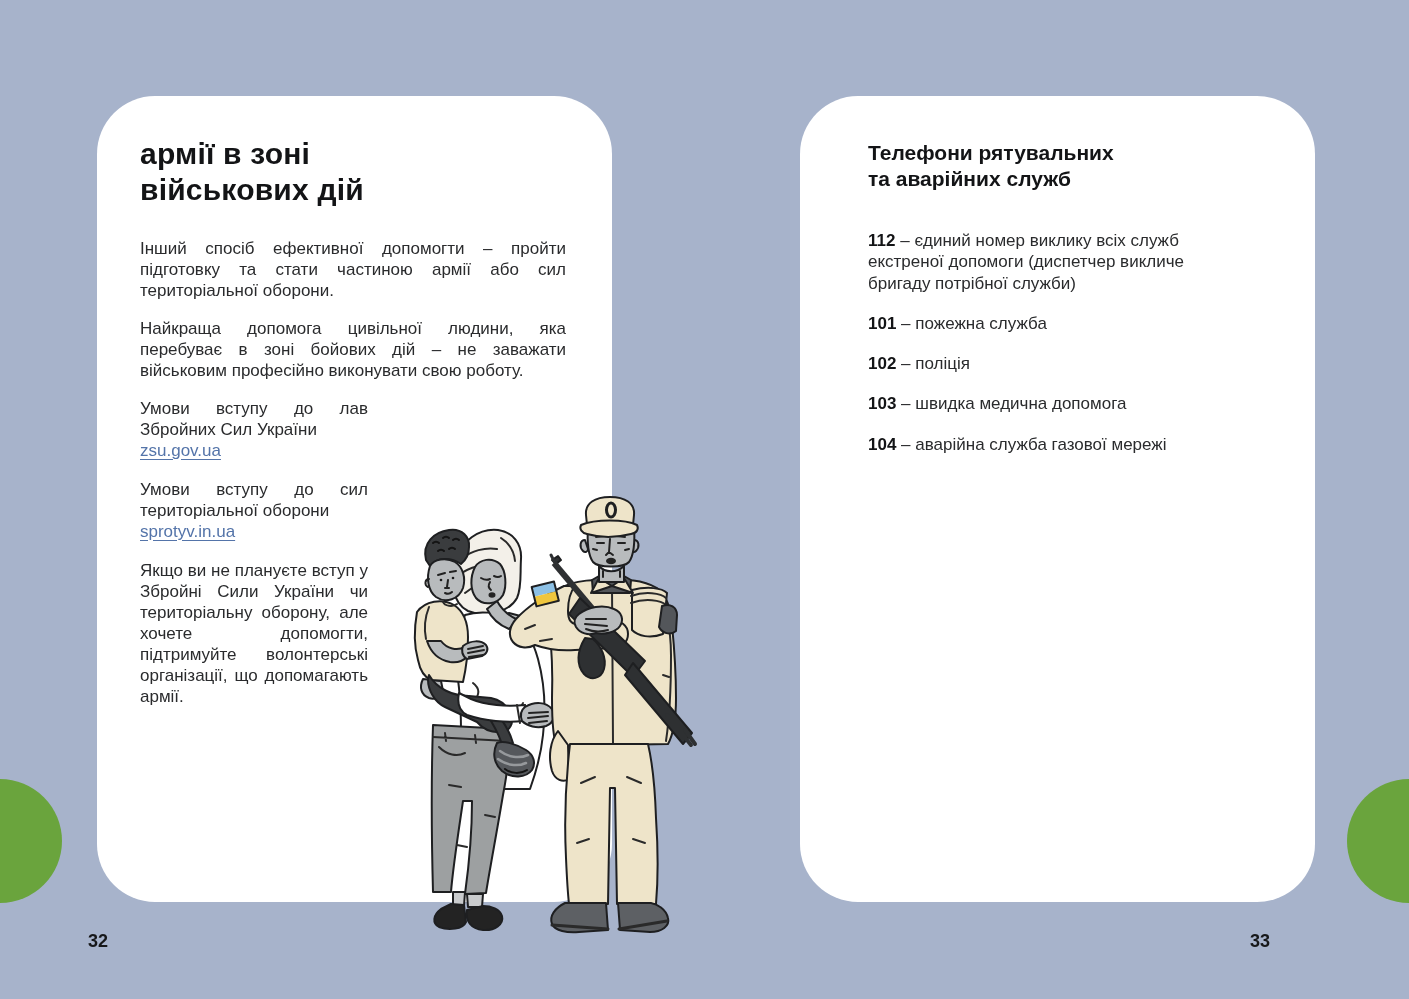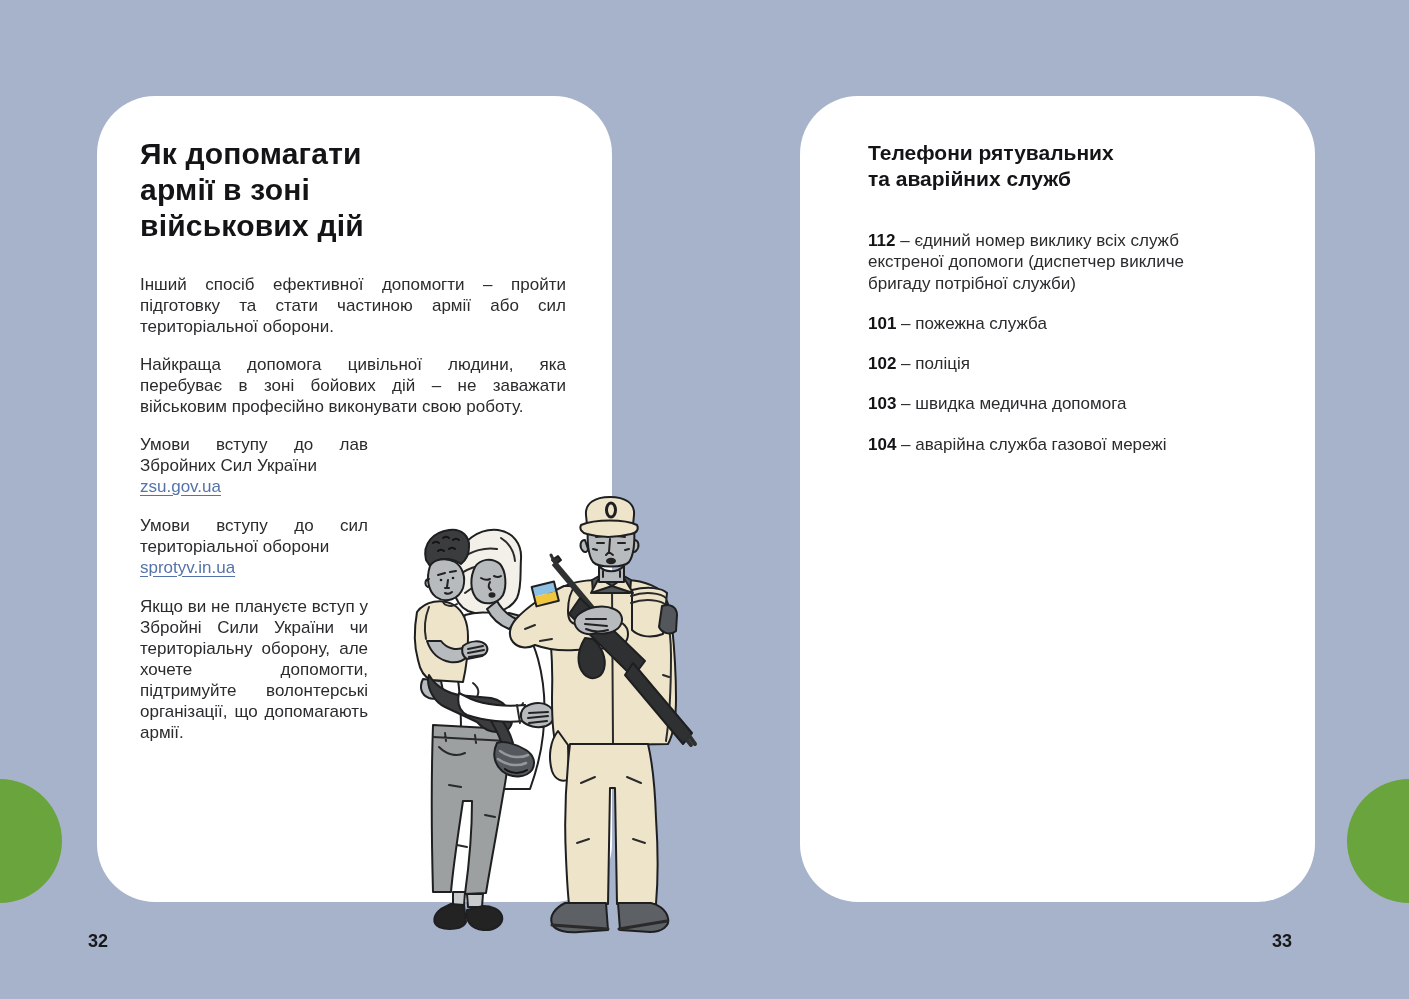--- a/index.html
+++ b/index.html
@@ -24,35 +24,34 @@
   .body{font-size:17px;line-height:21px;margin:0 0 17px 0;text-align:justify;}
   .wide{width:426px;}
   .narrow{width:228px;}
   .jline{text-align:justify;text-align-last:justify;}
   .block{margin-bottom:18px;}
   a.link{color:#5474a9;text-decoration:underline;text-underline-offset:3px;cursor:pointer;margin-top:28px;}
   .phone-item{font-size:17px;line-height:21.3px;margin:0 0 19px 0;}
   .phone-item .num{font-weight:bold;color:#131416;}
   .pageno{position:absolute;top:931px;font-size:18px;font-weight:bold;color:#17181a;z-index:2;}
   .pageno-left{left:88px;}
-  .pageno-right{left:1250px;width:64px;text-align:center;}
+  .pageno-right{left:1250px;width:64px;text-align:left;}
   .illus{position:absolute;left:405px;top:483px;width:320px;height:492px;z-index:3;}
 </style>
 </head>
 <body>
 
 <div class="spread">
 
   <div class="green-circle gleft"></div>
   <div class="green-circle gright"></div>
 
   <section class="card card-left">
     <div class="content-l">
       <h1>
-        <span class="tl">Як допомагати</span>
         <span class="tl">армії в зоні</span>
         <span class="tl">військових дій</span>
       </h1>
       <p class="body wide">Інший спосіб ефективної допомогти – пройти підготовку та стати частиною армії або сил територіальної оборони.</p>
       <p class="body wide">Найкраща допомога цивільної людини, яка перебуває в зоні бойових дій – не заважати військовим професійно виконувати свою роботу.</p>
 
       <div class="body narrow block">
         <div class="jline">Умови вступу до лав</div>
         <div>Збройних Сил України</div>
         <a class="link">zsu.gov.ua</a>

